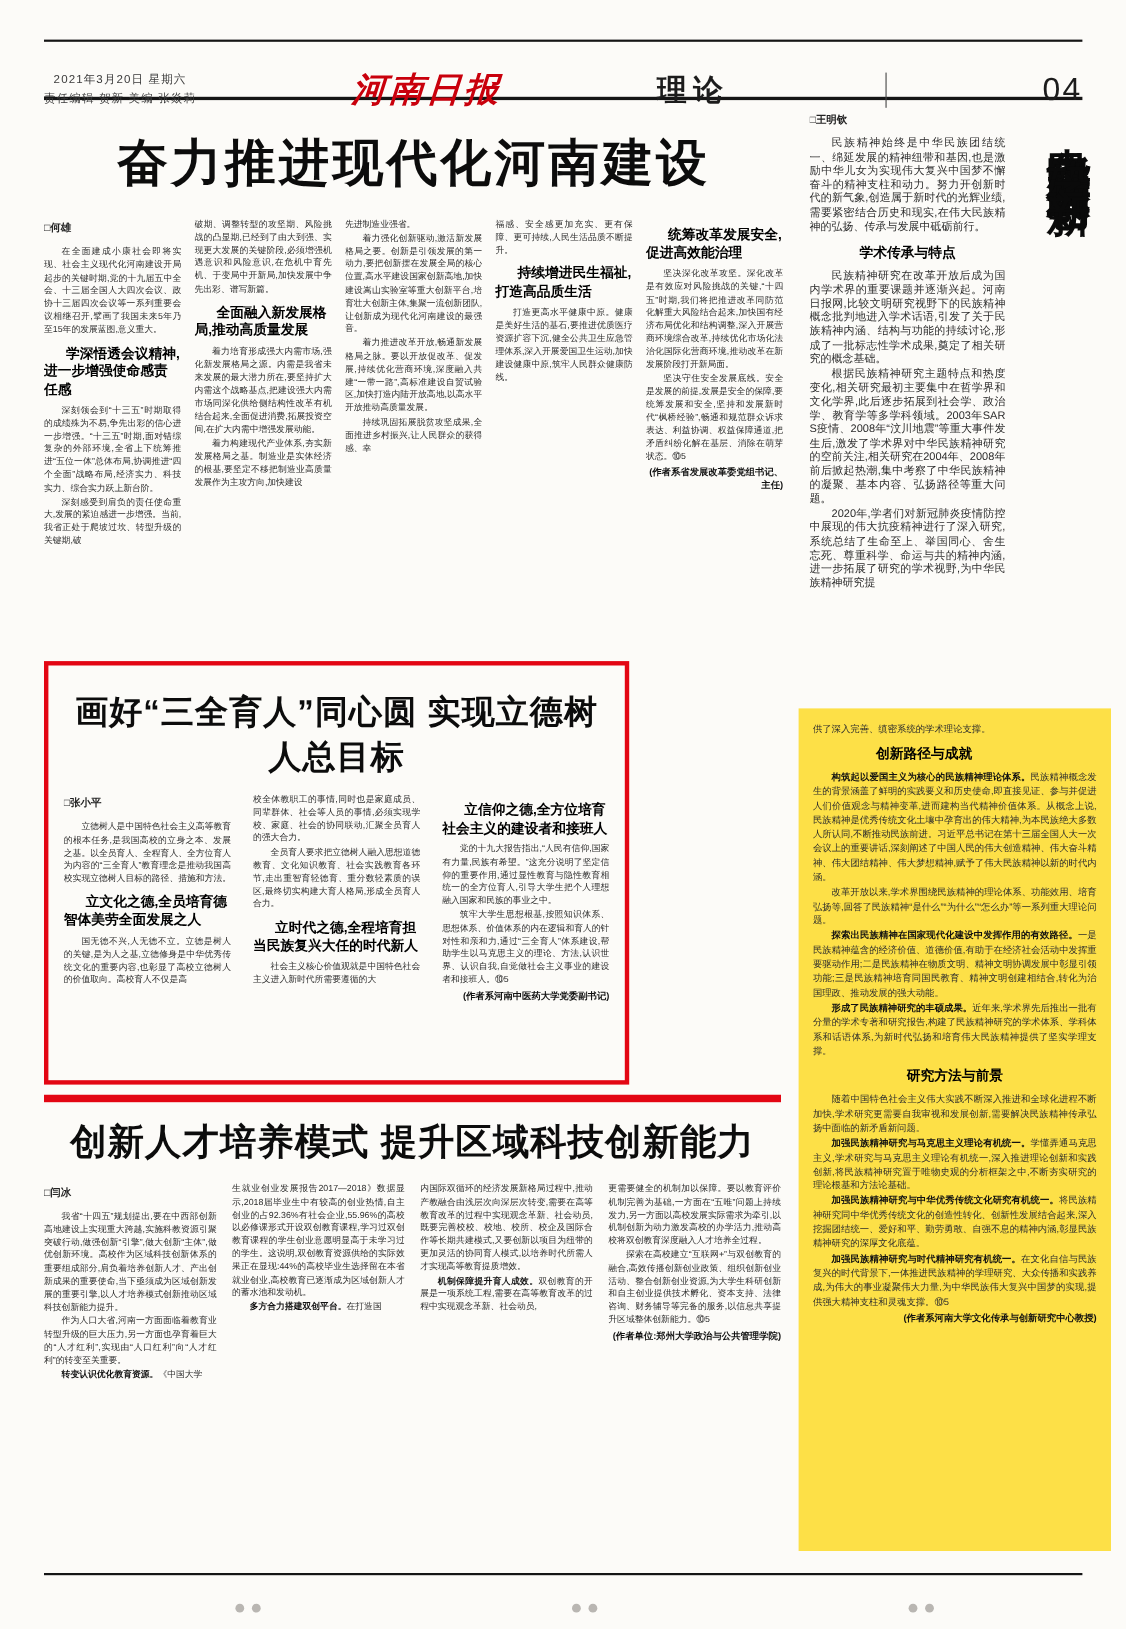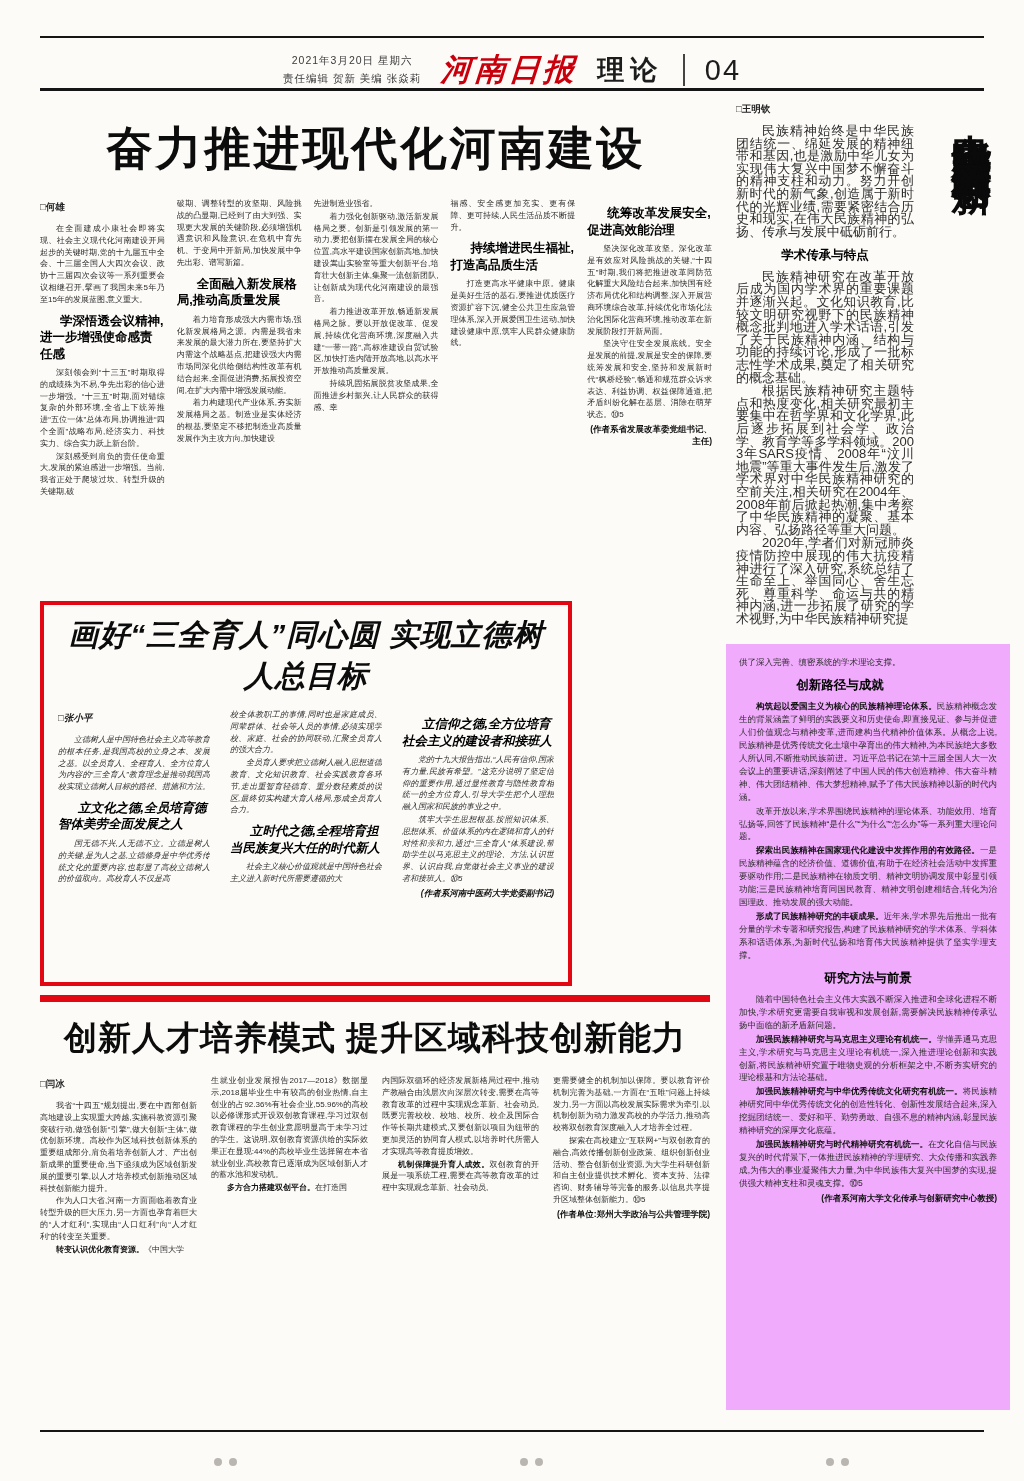--- a/index.html
+++ b/index.html
@@ -8,22 +8,22 @@
   position: relative;
   background: #fcfbf8;
   font-family: "Liberation Sans", sans-serif;
   color: #1c1c1c;
   overflow: hidden;
 }
 .hrule { position:absolute; background:#151515; }
 .page { position:absolute; inset:0; }
 
 
-.header { position:absolute; left:40px; top:47px; width:944px; height:46px;
-  display:flex; align-items:center; justify-content:center; gap:20px; }
+.header { position:absolute; left:40px; top:59px; width:944px; height:46px;
+  display:flex; align-items:center; justify-content:space-between; gap:20px; }
 .hdr-dates { text-align:center; font-size:10.5px; color:#3a3a3a; line-height:1.7; letter-spacing:1px; }
 .masthead { font-family:"DejaVu Serif", serif; font-weight:bold; font-style:italic;
   color:#c9000c; font-size:31px; letter-spacing:3px; transform:skewX(-4deg); }
 .hdr-section { font-size:27px; font-weight:bold; letter-spacing:6px; }
 .hdr-vdiv { width:1.5px; height:32px; background:#444; }
 .hdr-page { font-size:29px; font-weight:normal; letter-spacing:2px; }
 
 
 .cols { display:flex; }
 .col { flex:1; overflow:hidden; }
@@ -37,42 +37,42 @@
 .attr { font-size:8.5px; font-weight:bold; text-align:right; margin-top:3px; color:#111; }
 
 
 .top-art { position:absolute; left:40px; top:94px; width:672px; height:502px; overflow:hidden; }
 .top-art .headline { text-align:center; font-size:46px; font-weight:900; letter-spacing:3px;
   margin:24px 0 18px; color:#0c0c0c; }
 .top-art .cols { gap:12px; height:372px; }
 
 
 .redbox { position:absolute; left:40px; top:601px; width:532px; height:385px;
-  border:4px solid #e30613; background:#fcfbf8; padding:0 14px 8px; overflow:hidden;font-style:italic; }
+  border:4px solid #e30613; background:#fcfbf8; padding:12px 14px 8px; overflow:hidden; }
 .redbox .headline { text-align:center; font-size:30px; font-weight:900; letter-spacing:1px;
   margin:10px 0 12px; color:#0c0c0c; }
 .redbox .cols { gap:20px; height:288px; }
 
 
 .bottom-art { position:absolute; left:40px; top:995px; width:670px; height:425px; overflow:hidden; }
 .red-bar { height:7px; background:#e30613; }
 .bottom-art .headline { text-align:center; font-size:33px; font-weight:900; letter-spacing:1px;
   margin:14px 0 14px; color:#0c0c0c; }
 .bottom-art .cols { gap:14px; height:350px; }
 
 
 .right-region { position:absolute; left:726px; top:92px; width:284px; height:1318px; }
 .r-white-col { position:absolute; left:10px; top:8px; width:178px; height:538px; overflow:hidden; }
-.r-white-col .para { font-size:13px; line-height:12.6px; }
+.r-white-col .para { font-size:10px; line-height:12.6px; }
 .r-white-col .subhead { text-align:center; text-indent:0; margin:9px 0 7px; }
 .v-headline { position:absolute; top:10px; right:8px; height:620px; z-index:3;
   writing-mode:vertical-rl; text-orientation:upright; font-family:"Liberation Serif", serif;
   font-weight:900; font-size:40px; line-height:62px; letter-spacing:3px; color:#0a0a0a; }
 .pink { position:absolute; left:0; top:552px; width:284px; height:766px;
-  background:#f0abfc; padding:12px 13px 10px; overflow:hidden; }
+  background:#fde047; padding:12px 13px 10px; overflow:hidden; }
 .pink .para { font-size:8.5px; line-height:12.9px; }
 .pink .subhead { text-align:center; text-indent:0; margin:8px 0 7px; }
 .pink .pad-right { padding-right:56px; }
 
 
 .footer-text { position:absolute; left:40px; top:1505px; width:944px; text-align:center;
   font-size:7.2px; color:#3c3c3c; letter-spacing:0.2px; white-space:nowrap; overflow:hidden; }
 .reg-dots { position:absolute; top:1458px; display:flex; gap:7px; }
 .reg-dots span { width:8px; height:8px; border-radius:50%; background:#b9b6b2; display:block; }
 </style>
@@ -181,21 +181,21 @@
         </div>
     </div>
   </div>
 
   <div class="right-region">
     <div class="v-headline">中华民族精神研究的传承与创新</div>
     <div class="r-white-col">
         <div class="byline">□王明钦</div>
         <div class="para">民族精神始终是中华民族团结统一、绵延发展的精神纽带和基因,也是激励中华儿女为实现伟大复兴中国梦不懈奋斗的精神支柱和动力。努力开创新时代的新气象,创造属于新时代的光辉业绩,需要紧密结合历史和现实,在伟大民族精神的弘扬、传承与发展中砥砺前行。</div>
         <div class="subhead">学术传承与特点</div>
-        <div class="para">民族精神研究在改革开放后成为国内学术界的重要课题并逐渐兴起。文化知识教育,比较文明研究视野下的民族精神概念批判地进入学术话语,引发了关于民族精神内涵、结构与功能的持续讨论,形成了一批标志性学术成果,奠定了相关研究的概念基础。</div>
+        <div class="para">民族精神研究在改革开放后成为国内学术界的重要课题并逐渐兴起。河南日报网,比较文明研究视野下的民族精神概念批判地进入学术话语,引发了关于民族精神内涵、结构与功能的持续讨论,形成了一批标志性学术成果,奠定了相关研究的概念基础。</div>
         <div class="para">根据民族精神研究主题特点和热度变化,相关研究最初主要集中在哲学界和文化学界,此后逐步拓展到社会学、政治学、教育学等多学科领域。2003年SARS疫情、2008年“汶川地震”等重大事件发生后,激发了学术界对中华民族精神研究的空前关注,相关研究在2004年、2008年前后掀起热潮,集中考察了中华民族精神的凝聚、基本内容、弘扬路径等重大问题。</div>
         <div class="para">2020年,学者们对新冠肺炎疫情防控中展现的伟大抗疫精神进行了深入研究,系统总结了生命至上、举国同心、舍生忘死、尊重科学、命运与共的精神内涵,进一步拓展了研究的学术视野,为中华民族精神研究提</div>
       </div>
     <div class="pink">
         <div class="para parax pad-right">供了深入完善、缜密系统的学术理论支撑。</div>
         <div class="subhead pad-right">创新路径与成就</div>
         <div class="para"><b>构筑起以爱国主义为核心的民族精神理论体系。</b>民族精神概念发生的背景涵盖了鲜明的实践要义和历史使命,即直接见证、参与并促进人们价值观念与精神变革,进而建构当代精神价值体系。从概念上说,民族精神是优秀传统文化土壤中孕育出的伟大精神,为本民族绝大多数人所认同,不断推动民族前进。习近平总书记在第十三届全国人大一次会议上的重要讲话,深刻阐述了中国人民的伟大创造精神、伟大奋斗精神、伟大团结精神、伟大梦想精神,赋予了伟大民族精神以新的时代内涵。</div>
         <div class="para">改革开放以来,学术界围绕民族精神的理论体系、功能效用、培育弘扬等,回答了民族精神“是什么”“为什么”“怎么办”等一系列重大理论问题。</div>
         <div class="para"><b>探索出民族精神在国家现代化建设中发挥作用的有效路径。</b>一是民族精神蕴含的经济价值、道德价值,有助于在经济社会活动中发挥重要驱动作用;二是民族精神在物质文明、精神文明协调发展中彰显引领功能;三是民族精神培育同国民教育、精神文明创建相结合,转化为治国理政、推动发展的强大动能。</div>
         <div class="para"><b>形成了民族精神研究的丰硕成果。</b>近年来,学术界先后推出一批有分量的学术专著和研究报告,构建了民族精神研究的学术体系、学科体系和话语体系,为新时代弘扬和培育伟大民族精神提供了坚实学理支撑。</div>

